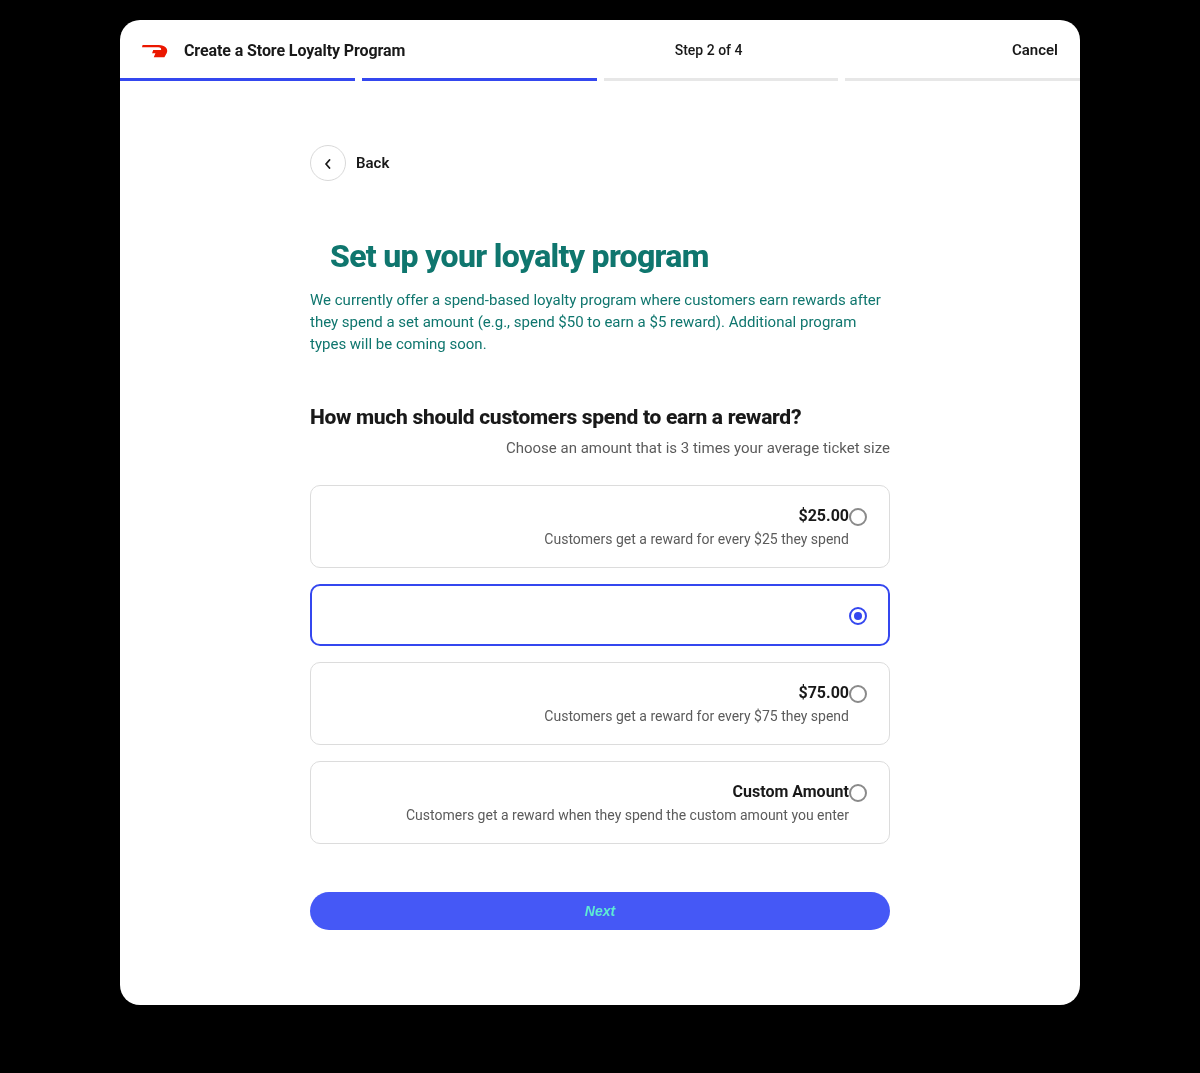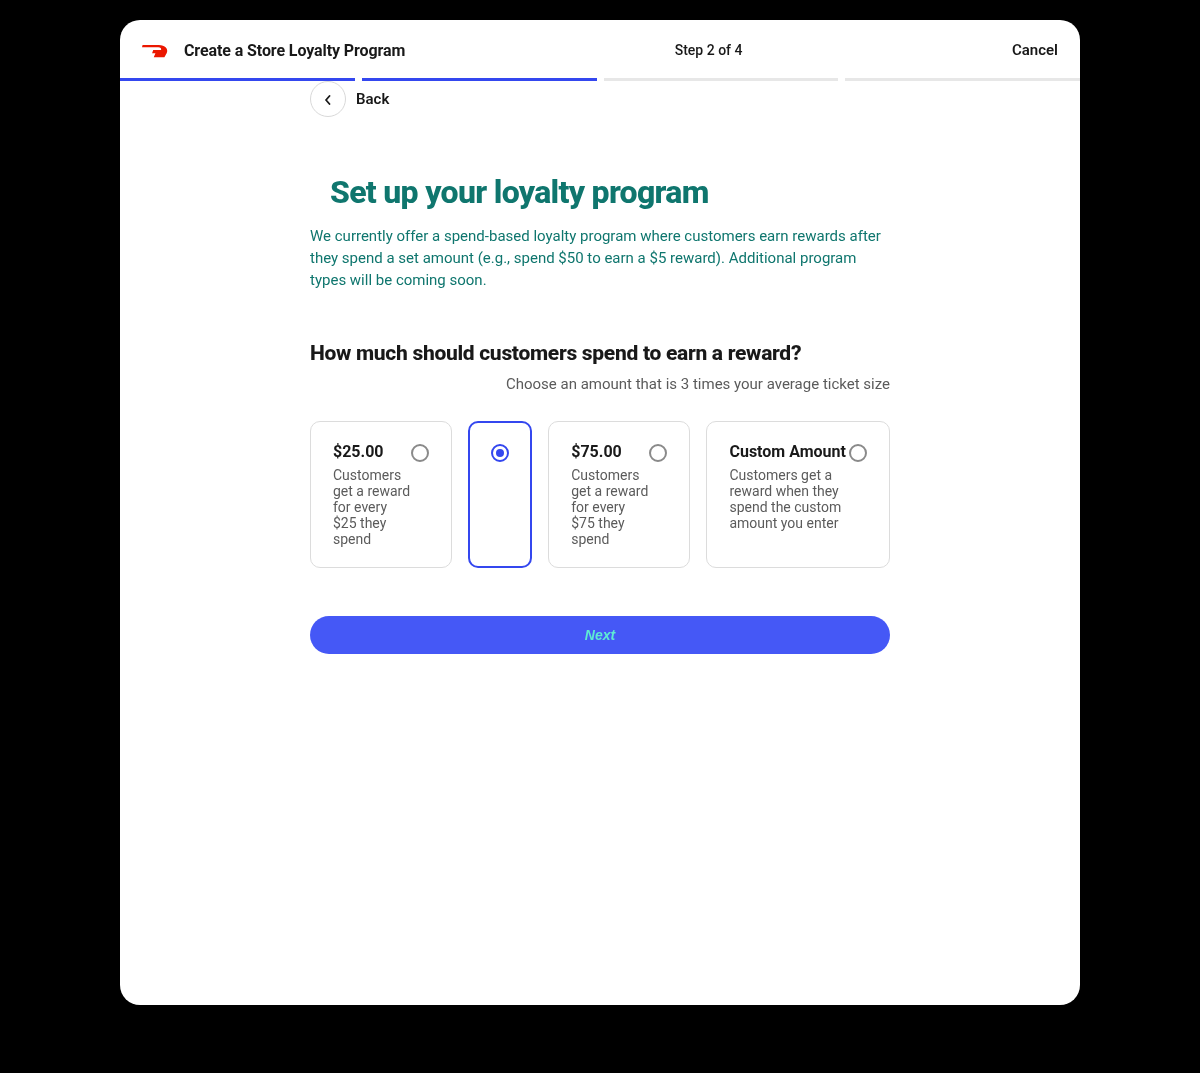--- a/index.html
+++ b/index.html
@@ -71,20 +71,21 @@
       flex: 1;
       height: 3px;
       background: #e7e7e7;
     }
     .progress-segment.active {
       background: #3447ef;
     }
     .content {
       max-width: 580px;
       margin: 0 auto;
+      padding-top: 64px;
     }
     .back-row {
       display: flex;
       align-items: center;
       gap: 10px;
       margin-bottom: 56px;
       cursor: pointer;
     }
     .back-circle {
       width: 36px;
@@ -127,23 +128,24 @@
       margin-bottom: 10px;
     }
     .section-subtitle {
       font-size: 15px;
       color: #5b5b5b;
       margin-bottom: 28px;
       text-align: right;
     }
     .options {
       display: flex;
-      flex-direction: row;
+      flex-direction: column;
       gap: 16px;
       margin-bottom: 48px;
+      text-align: right;
     }
     .option {
       border: 1px solid #dcdcdc;
       border-radius: 10px;
       padding: 20px 22px 20px 22px;
       cursor: pointer;
       position: relative;
       display: flex;
       justify-content: space-between;
       align-items: flex-start;

